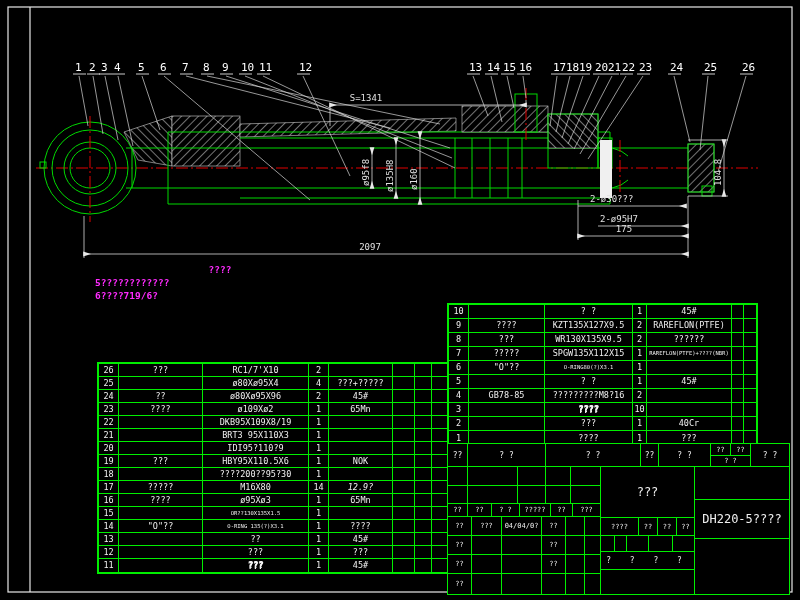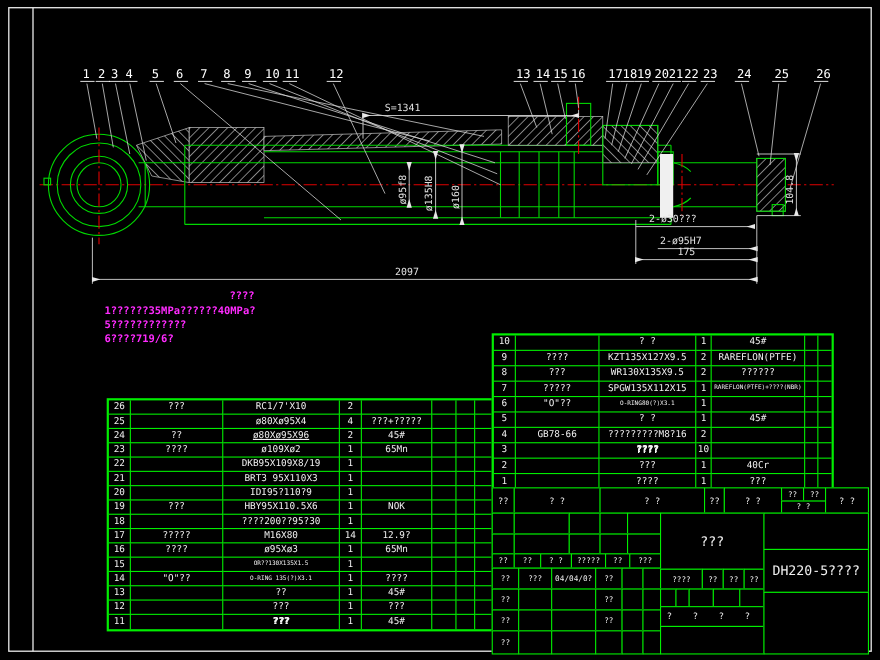--- a/index.html
+++ b/index.html
@@ -241,21 +241,20 @@
     <text x="624" y="232" text-anchor="middle" class="dim">175</text>
 
     <line x1="84" y1="216" x2="84" y2="258" class="wline"></line>
     <line x1="84" y1="254" x2="688" y2="254" class="wline" marker-start="url(#arrs)" marker-end="url(#arr)"></line>
     <text x="370" y="250" text-anchor="middle" class="dim">2097</text>
   </g>
 </svg>
 
 <div id="tech">
   <div class="t-title">????</div>
-  <div>1??????35MPa??????40MPa?</div>
   <div>5????????????</div>
   <div>6????719/6?</div>
 </div>
 
 <div id="left-table" class="ptable" style="left:97px;top:362px;">
       <div class="prow" style="height: 13px;">
         <div class="pcell" style="width: 20px; height: 13px;">26</div>
         <div class="pcell" style="width: 84px; height: 13px;">???</div>
         <div class="pcell" style="width: 106px; height: 13px;">RC1/7'X10</div>
         <div class="pcell" style="width: 20px; height: 13px;">2</div>
@@ -270,21 +269,21 @@
         <div class="pcell" style="width: 106px; height: 13px;">ø80Xø95X4</div>
         <div class="pcell" style="width: 20px; height: 13px;">4</div>
         <div class="pcell" style="width: 64px; height: 13px;">???+?????</div>
         <div class="pcell" style="width: 22px; height: 13px;"></div>
         <div class="pcell" style="width: 17px; height: 13px;"></div>
         <div class="pcell" style="width: 15px; height: 13px;"></div>
       </div>
       <div class="prow" style="height: 13px;">
         <div class="pcell" style="width: 20px; height: 13px;">24</div>
         <div class="pcell" style="width: 84px; height: 13px;">??</div>
-        <div class="pcell" style="width: 106px; height: 13px; text-decoration: underline;">ø80Xø95X96</div>
+        <div class="pcell" style="width: 106px; height: 13px;">ø80Xø95X96</div>
         <div class="pcell" style="width: 20px; height: 13px;">2</div>
         <div class="pcell" style="width: 64px; height: 13px;">45#</div>
         <div class="pcell" style="width: 22px; height: 13px;"></div>
         <div class="pcell" style="width: 17px; height: 13px;"></div>
         <div class="pcell" style="width: 15px; height: 13px;"></div>
       </div>
       <div class="prow" style="height: 13px;">
         <div class="pcell" style="width: 20px; height: 13px;">23</div>
         <div class="pcell" style="width: 84px; height: 13px;">????</div>
         <div class="pcell" style="width: 106px; height: 13px;">ø109Xø2</div>
@@ -342,21 +341,21 @@
         <div class="pcell" style="width: 64px; height: 13px;"></div>
         <div class="pcell" style="width: 22px; height: 13px;"></div>
         <div class="pcell" style="width: 17px; height: 13px;"></div>
         <div class="pcell" style="width: 15px; height: 13px;"></div>
       </div>
       <div class="prow" style="height: 13px;">
         <div class="pcell" style="width: 20px; height: 13px;">17</div>
         <div class="pcell" style="width: 84px; height: 13px;">?????</div>
         <div class="pcell" style="width: 106px; height: 13px;">M16X80</div>
         <div class="pcell" style="width: 20px; height: 13px;">14</div>
-        <div class="pcell" style="width: 64px; height: 13px;">12.9?</div>
+        <div class="pcell" style="width: 64px; height: 13px; font-style: italic;">12.9?</div>
         <div class="pcell" style="width: 22px; height: 13px;"></div>
         <div class="pcell" style="width: 17px; height: 13px;"></div>
         <div class="pcell" style="width: 15px; height: 13px;"></div>
       </div>
       <div class="prow" style="height: 13px;">
         <div class="pcell" style="width: 20px; height: 13px;">16</div>
         <div class="pcell" style="width: 84px; height: 13px;">????</div>
         <div class="pcell" style="width: 106px; height: 13px;">ø95Xø3</div>
         <div class="pcell" style="width: 20px; height: 13px;">1</div>
         <div class="pcell" style="width: 64px; height: 13px;">65Mn</div>
@@ -465,21 +464,21 @@
         <div class="pcell" style="width: 20px; height: 14px;">5</div>
         <div class="pcell" style="width: 76px; height: 14px;"></div>
         <div class="pcell" style="width: 88px; height: 14px;">? ?</div>
         <div class="pcell" style="width: 14px; height: 14px;">1</div>
         <div class="pcell" style="width: 85px; height: 14px;">45#</div>
         <div class="pcell" style="width: 12px; height: 14px;"></div>
         <div class="pcell" style="width: 12px; height: 14px;"></div>
       </div>
       <div class="prow" style="height: 14px;">
         <div class="pcell" style="width: 20px; height: 14px;">4</div>
-        <div class="pcell" style="width: 76px; height: 14px;">GB78-66</div>
+        <div class="pcell" style="width: 76px; height: 14px;">GB78-85</div>
         <div class="pcell" style="width: 88px; height: 14px;">?????????M8?16</div>
         <div class="pcell" style="width: 14px; height: 14px;">2</div>
         <div class="pcell" style="width: 85px; height: 14px;"></div>
         <div class="pcell" style="width: 12px; height: 14px;"></div>
         <div class="pcell" style="width: 12px; height: 14px;"></div>
       </div>
       <div class="prow" style="height: 14px;">
         <div class="pcell" style="width: 20px; height: 14px;">3</div>
         <div class="pcell" style="width: 76px; height: 14px;"></div>
         <div class="pcell bcell" style="width: 88px; height: 14px;">????</div>

